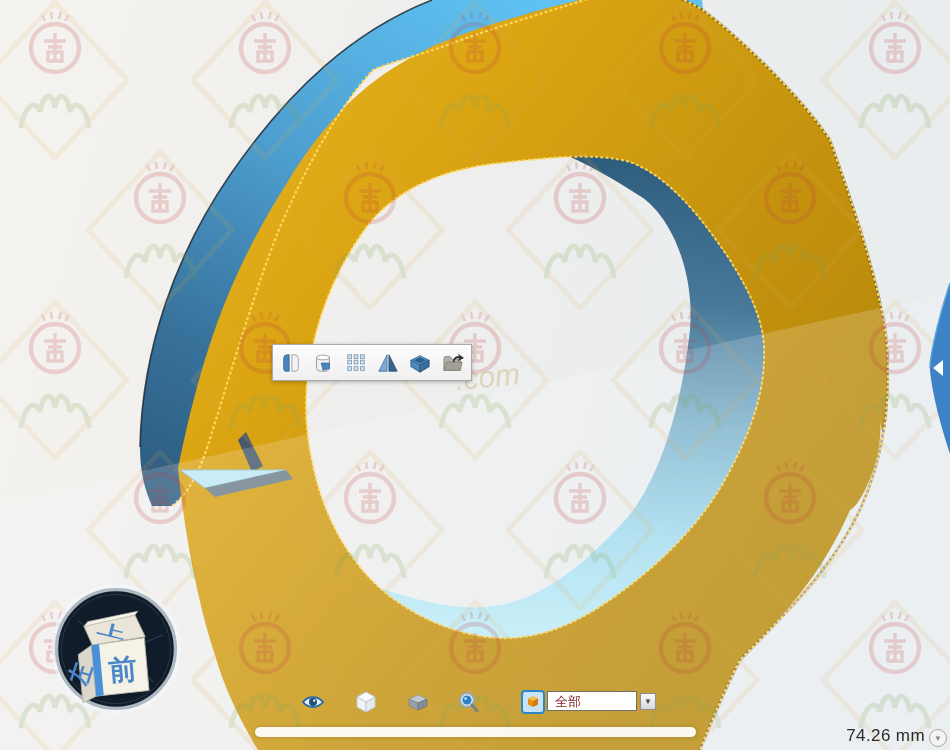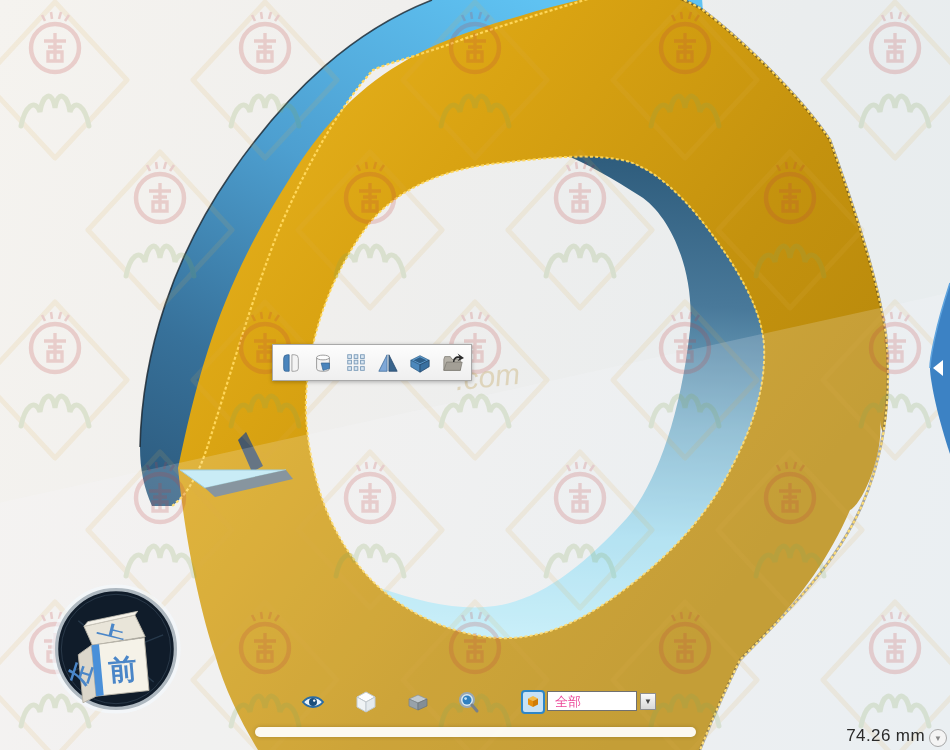--- a/index.html
+++ b/index.html
@@ -15,21 +15,21 @@
   
   .ctx-toolbar{position:absolute;left:272px;top:344px;width:200px;height:37px;
     background:linear-gradient(#fdfdfd,#efefef);border:1px solid #a9a9a9;
     box-shadow:0 1px 4px rgba(0,0,0,.28);display:flex;align-items:center;
     justify-content:space-around;padding:0 2px;box-sizing:border-box;}
   .ctx-btn{width:28px;height:28px;display:flex;align-items:center;justify-content:center;cursor:pointer;}
   
   .disp-btn{position:absolute;top:689px;width:26px;height:26px;display:flex;
     align-items:center;justify-content:center;cursor:pointer;}
   .filter-select{position:absolute;left:547px;top:691px;width:90px;height:20px;
-    background:#fff;border:1px solid #707070;font-size:13px;color:#ec4899;
+    background:#fff;border:1px solid #707070;font-size:13px;color:#7f1d1d;
     line-height:20px;padding-left:7px;box-sizing:border-box;}
   .filter-arrow{position:absolute;left:640px;top:693px;width:16px;height:17px;
     background:linear-gradient(#fafafa,#d8d8d8);border:1px solid #909090;
     font-size:8px;color:#444;display:flex;align-items:center;justify-content:center;
     box-sizing:border-box;cursor:pointer;}
   .slider-bar{position:absolute;left:255px;top:727px;width:441px;height:10px;
     background:rgba(255,255,255,.93);border-radius:5px;box-shadow:0 0 4px rgba(0,0,0,.18);}
   .measure{position:absolute;left:800px;top:726px;width:125px;text-align:right;
     font-size:17px;color:#2b2b2b;letter-spacing:.4px;}
   .measure-chevron{position:absolute;left:929px;top:729px;width:16px;height:16px;

